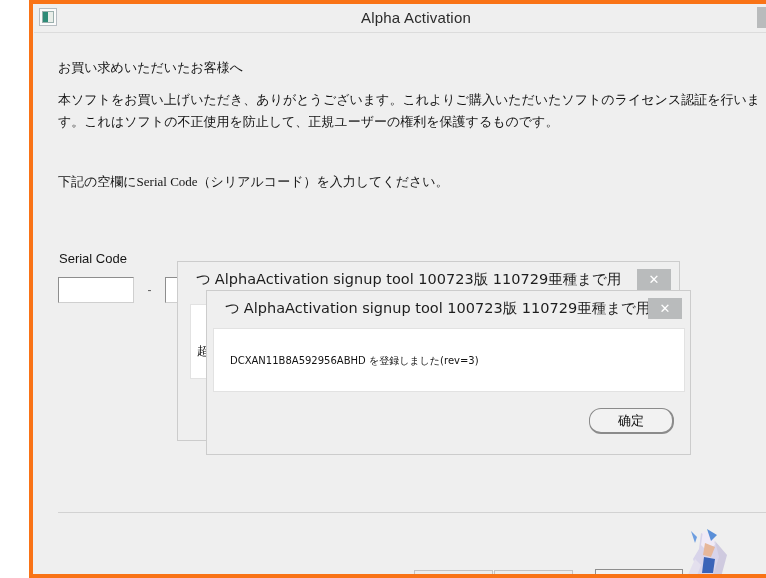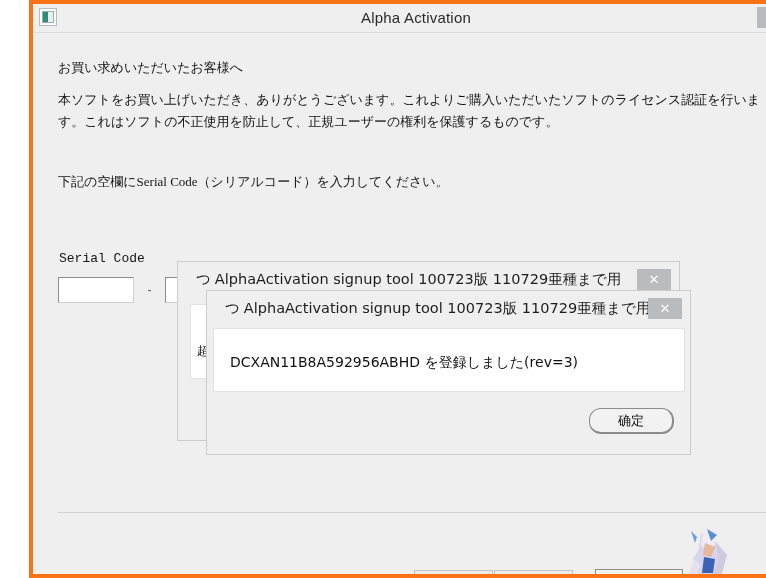--- a/index.html
+++ b/index.html
@@ -94,21 +94,21 @@
   }
   .para-greeting { left: 24px; top: 24px; }
   .para-body     { left: 24px; top: 56px; width: 718px; }
   .para-prompt   { left: 24px; top: 138px; text-align: right; }
 
   .serial-label {
     position: absolute;
     left: 25px; top: 218px;
     font-size: 13px;
     color: #141414;
-    font-family: Liberation Mono, monospace;
+    font-family: Liberation Sans, sans-serif;
   }
   .serial-row {
     position: absolute;
     left: 24px; top: 244px;
     height: 26px;
   }
   .serial-box {
     display: inline-block;
     width: 76px;
     height: 26px;
@@ -247,21 +247,21 @@
     font-family: "DejaVu Sans", sans-serif;
   }
   .dlg-body-white {
     position: absolute;
     background: #ffffff;
     box-sizing: border-box;
     border: 1px solid #e2e2e2;
   }
   .dlg-message {
     position: absolute;
-    font-size: 14px;
+    font-size: 10px;
     color: #111111;
     font-family: "DejaVu Sans", sans-serif;
     white-space: nowrap;
   }
   .ok-btn {
     position: absolute;
     width: 85px; height: 26px;
     line-height: 24px;
     text-align: center;
     font-size: 13px;

